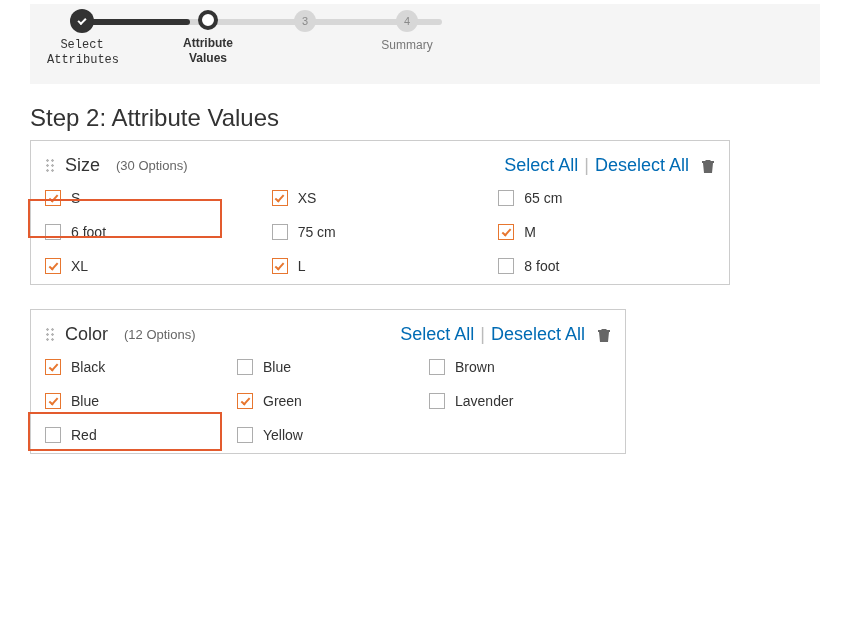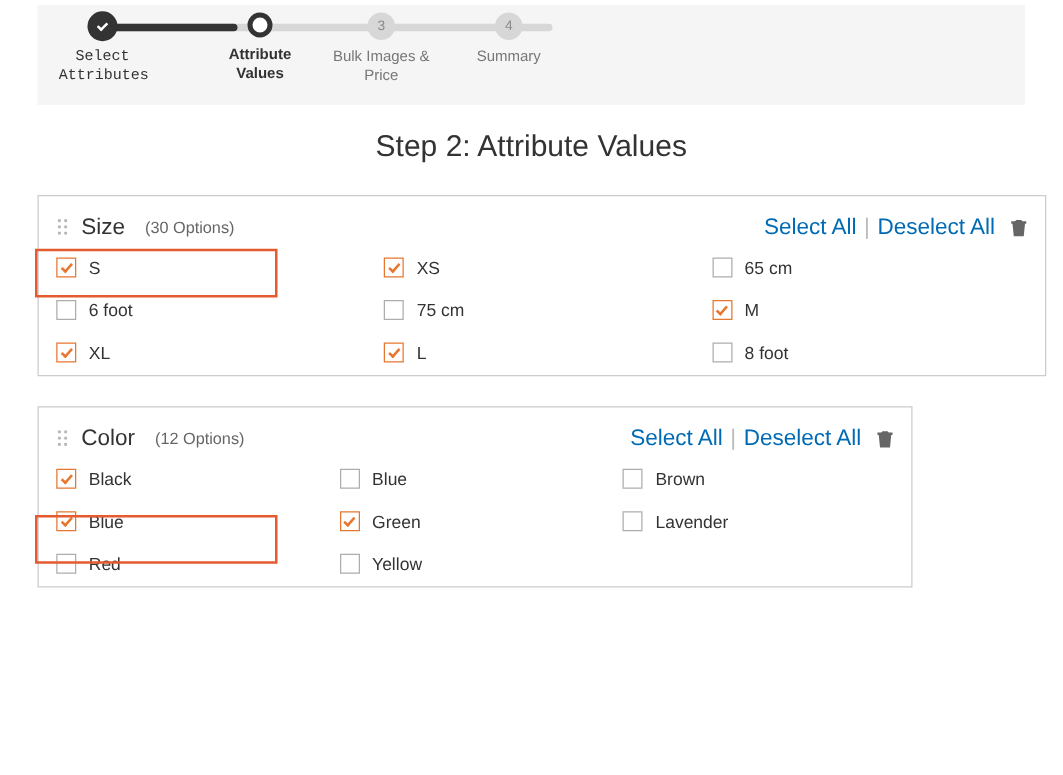--- a/index.html
+++ b/index.html
@@ -69,23 +69,22 @@
     font-size: 12px;
     color:#333;
     line-height: 1.25;
   }
   .node-label.future{ color:#777; }
   .node-label.current{ font-weight:600; }
 
   h1.step-title {
     font-size: 24px;
     font-weight: 400;
-    margin: 20px 0 24px;
+    margin: 20px 0 8px;
     color:#333;
-    text-align:center;
   }
   .step-desc {
     font-size: 14px;
     color:#333;
     margin: 0 0 18px;
   }
 
   .attr-block {
     border: 1px solid #ccc;
     padding: 14px 14px 10px;
@@ -163,38 +162,35 @@
     <div class="stepper-node" style="left:121px;">
       <div class="node-dot current"></div>
       <div class="node-label current">
         <span>Attribute</span><br><span>Values</span>
       </div>
     </div>
     <div class="stepper-node" style="left:210px; width:86px;">
       <div class="node-dot">
             <span>3</span>
           </div>
-      <div class="node-label future">
-        <span>Bulk Images &amp;</span><br><span>Price</span>
-      </div>
     </div>
     <div class="stepper-node" style="left:320px;">
       <div class="node-dot">
             <span>4</span>
           </div>
       <div class="node-label future">
         <span>Summary</span>
       </div>
     </div>
   </div>
 </div>
 
 <h1 class="step-title">Step 2: Attribute Values</h1>
 
-<div class="attr-block" style="width:807px;">
+<div class="attr-block" style="width:700px;">
   <div class="attr-header">
     <div class="attr-title-wrap">
       <span class="grip"></span>
       <span class="attr-name">Size</span>
       <span class="attr-count">(30 Options)</span>
     </div>
     <div class="attr-actions">
       <a>Select All</a>
       <span class="sep">|</span>
       <a>Deselect All</a>
@@ -238,21 +234,21 @@
           <span class="chk checked"></span>
           <span>L</span>
         </label>
         <label class="opt">
           <span class="chk"></span>
           <span>8 foot</span>
         </label>
       </div>
 </div>
 
-<div class="attr-block" style="width:700px;">
+<div class="attr-block" style="width:596px;">
   <div class="attr-header">
     <div class="attr-title-wrap">
       <span class="grip"></span>
       <span class="attr-name">Color</span>
       <span class="attr-count">(12 Options)</span>
     </div>
     <div class="attr-actions">
       <a>Select All</a>
       <span class="sep">|</span>
       <a>Deselect All</a>

